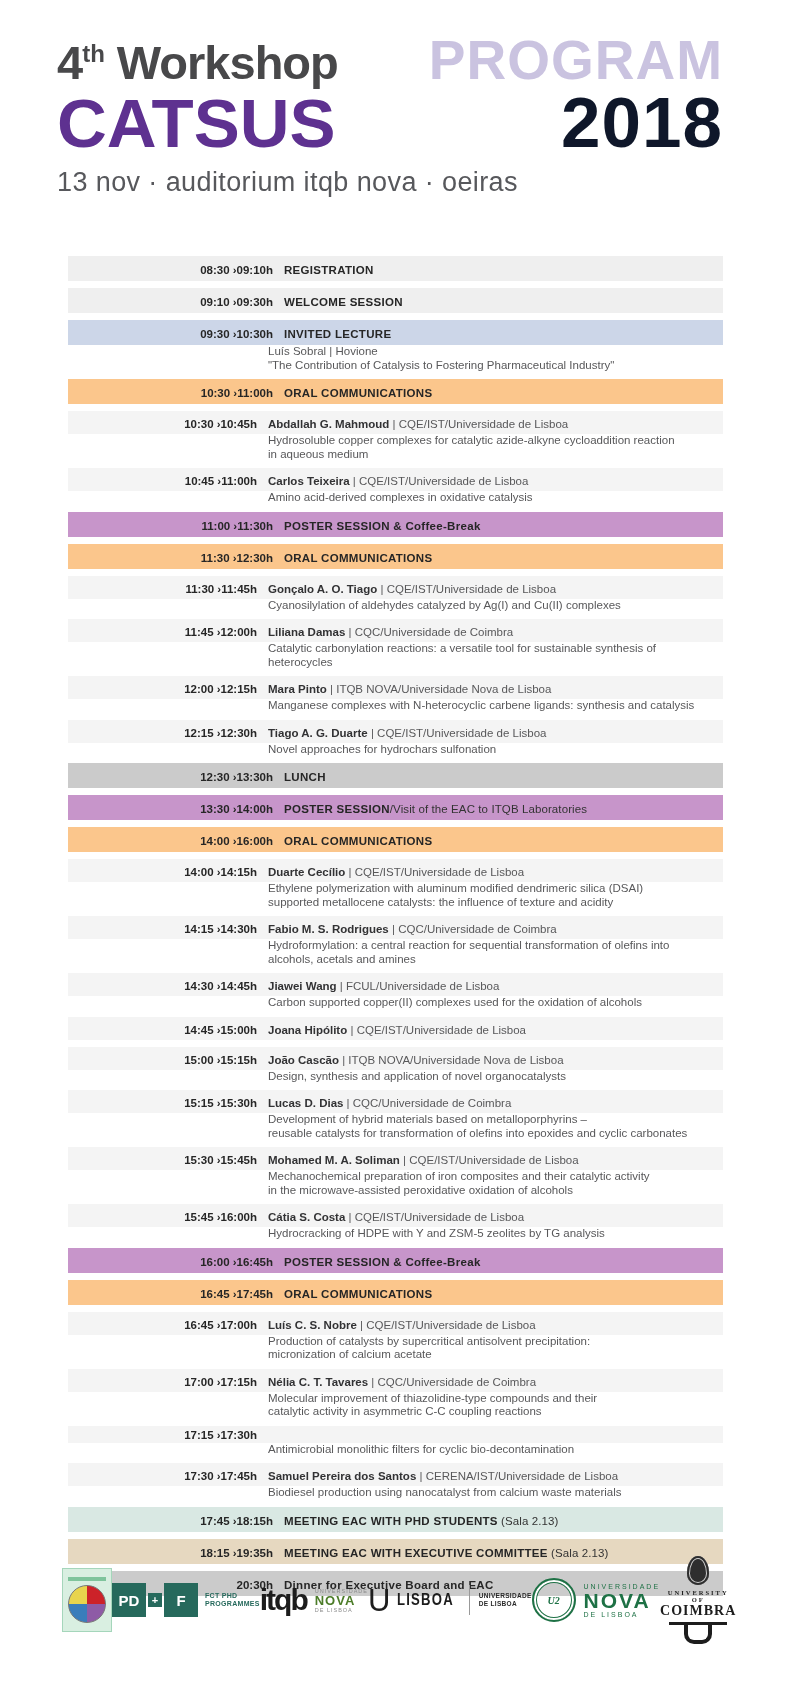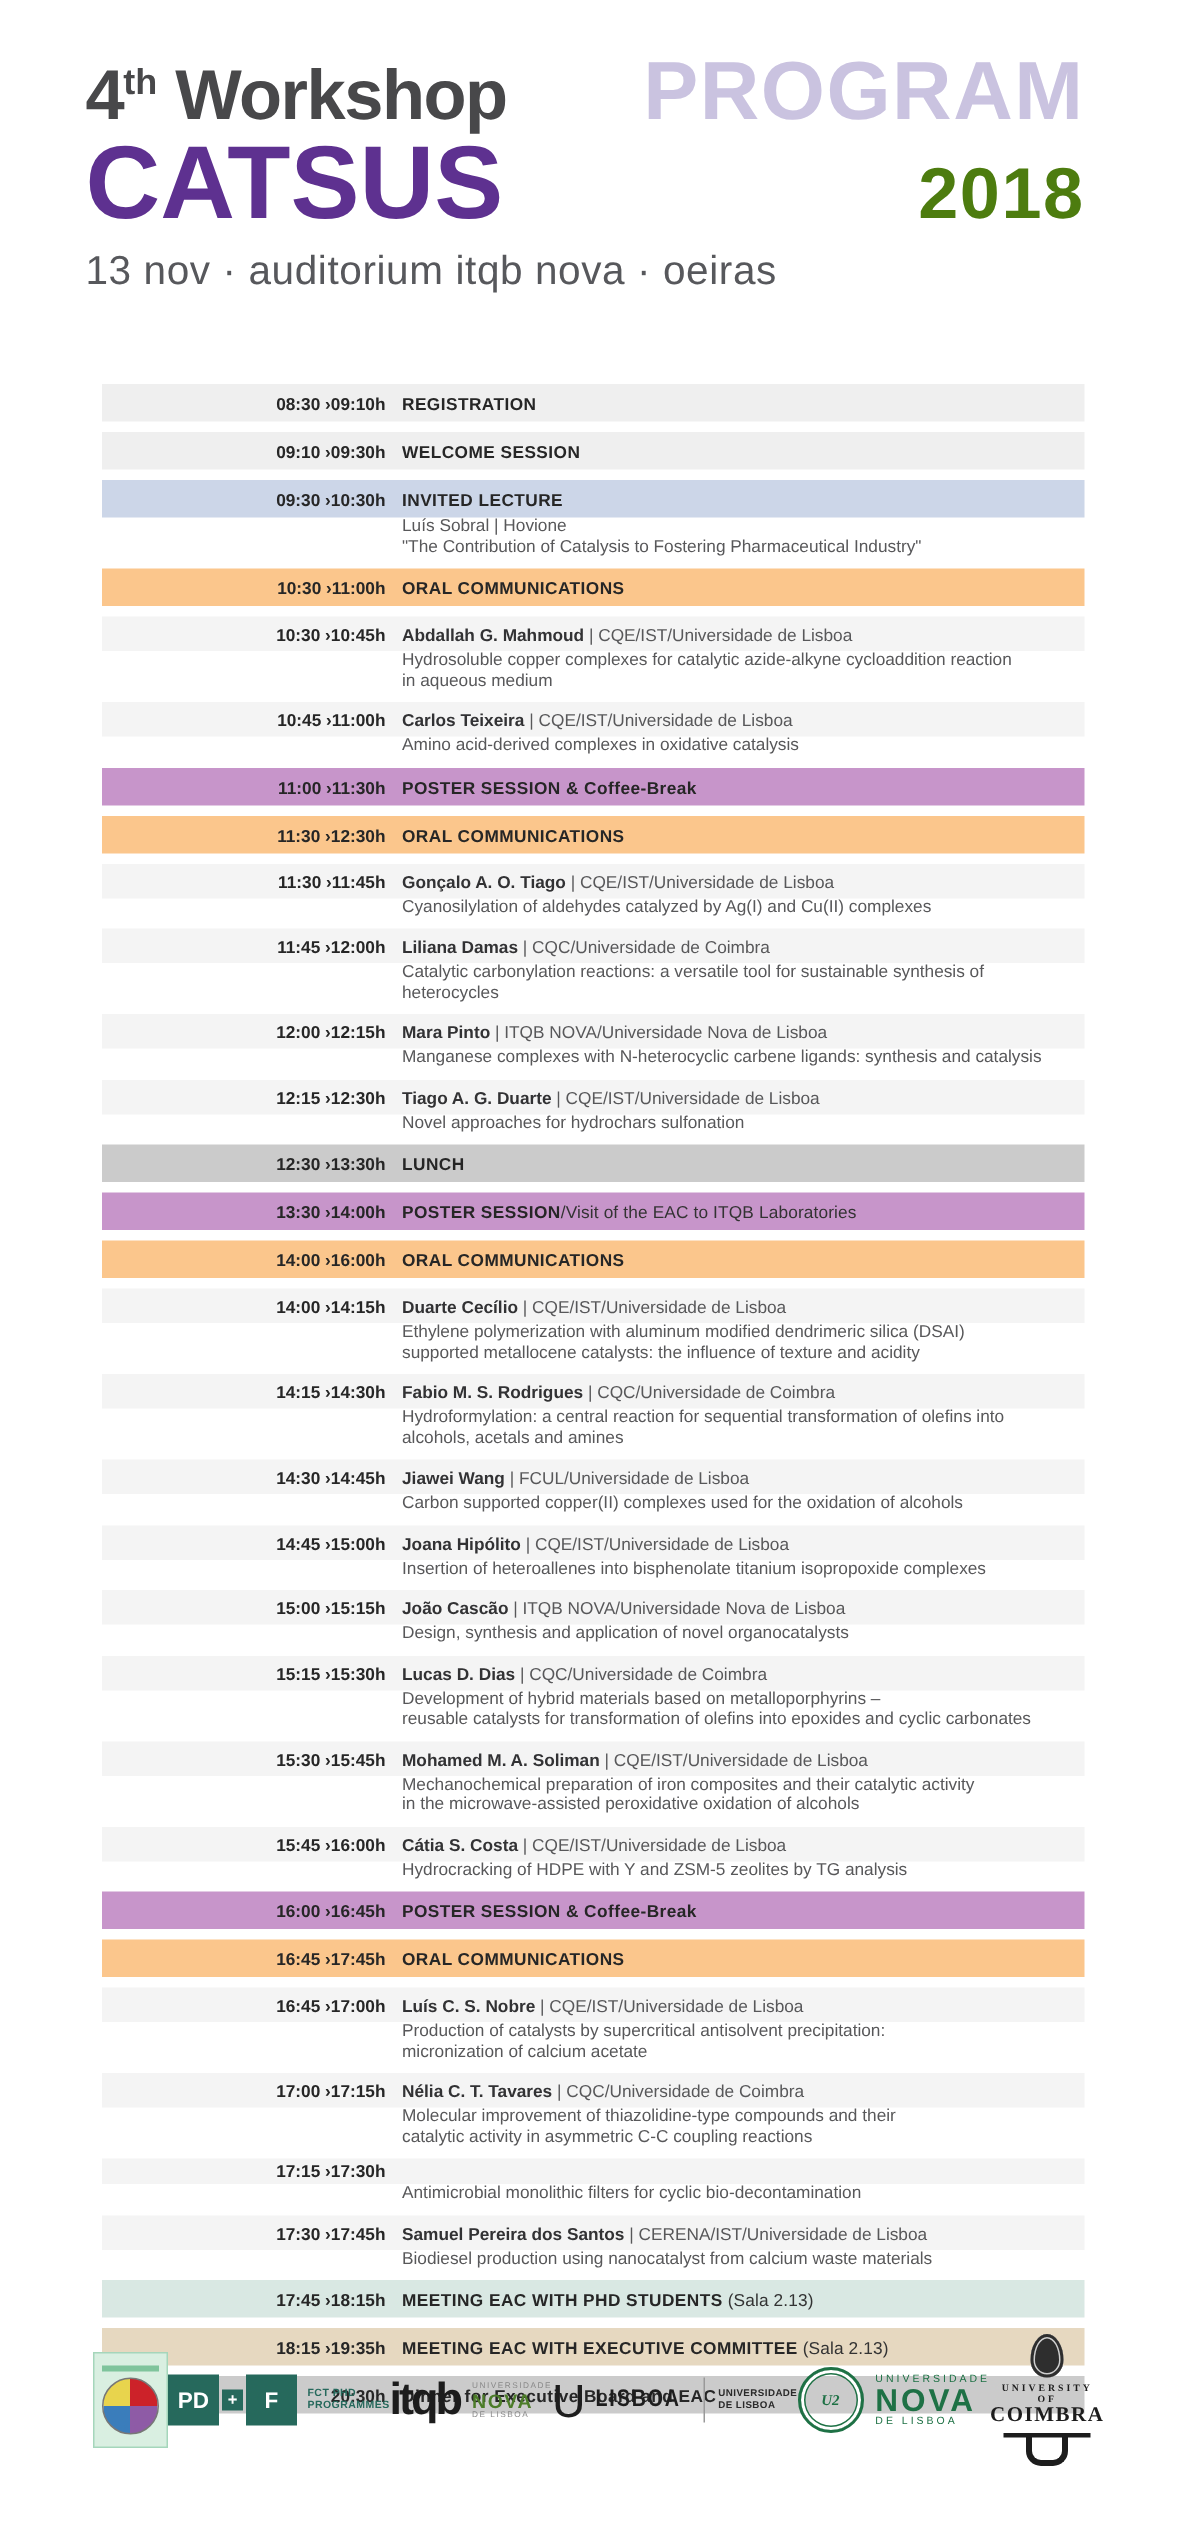--- a/index.html
+++ b/index.html
@@ -7,28 +7,28 @@
           font-family:"Liberation Sans", sans-serif; }
 
   
   .header { position:absolute; left:57px; top:28px; width:666px; }
   .h-line1 { display:flex; justify-content:space-between; align-items:baseline; }
   .workshop { font-size:47px; font-weight:700; color:#48484a; letter-spacing:-1px; }
   .workshop sup { font-size:24px; font-weight:700; vertical-align:super; letter-spacing:0; }
   .program { font-size:55px; font-weight:700; color:#cac3e0; letter-spacing:1px; }
   .h-line2 { display:flex; justify-content:space-between; align-items:baseline; margin-top:-10px; }
   .catsus { font-size:69px; font-weight:700; color:#5e3190; letter-spacing:0px; }
-  .year   { font-size:48px; font-weight:700; color:#4d7c0f; letter-spacing:1px; }
+  .year   { font-size:71px; font-weight:700; color:#0f172a; letter-spacing:1px; }
   .subtitle { font-size:27px; font-weight:400; color:#57585c; margin-top:4px; letter-spacing:0.4px; }
 
   
   .schedule { position:absolute; left:68px; top:256px; width:655px; }
   .entry { margin-bottom:7px; }
   .row { display:flex; align-items:baseline; }
-  .band { padding:4px 0 3px; }
+  .band { padding:4px 16px 3px; }
   .talk-head { padding:3px 0 2px; }
   .time { flex:none; width:189px; text-align:right; font-weight:700; font-size:11.5px; color:#262626; }
   .rcontent { margin-left:11px; flex:1; min-width:0; }
   .btitle { font-weight:700; font-size:11.5px; color:#262626; letter-spacing:0.3px; }
   .bsuffix { font-weight:400; font-size:11.5px; color:#333333; letter-spacing:0.1px; }
   .speaker { font-weight:700; font-size:11.5px; color:#323234; }
   .sep, .aff { font-weight:400; font-size:11.5px; color:#58585a; }
   .detail, .desc { margin-left:200px; font-size:11.5px; color:#58585a; line-height:13.5px; }
   .detail:first-of-type, .desc:first-of-type { margin-top:2px; }
 
@@ -223,21 +223,20 @@
           <div class="time">14:30 ›14:45h</div>
           <div class="rcontent"><span class="speaker">Jiawei Wang</span><span class="sep"> | </span><span class="aff">FCUL/Universidade de Lisboa</span></div>
         </div>
         <div class="desc">Carbon supported copper(II) complexes used for the oxidation of alcohols</div>
       </div>
       <div class="entry">
         <div class="row talk-head c-talk">
           <div class="time">14:45 ›15:00h</div>
           <div class="rcontent"><span class="speaker">Joana Hipólito</span><span class="sep"> | </span><span class="aff">CQE/IST/Universidade de Lisboa</span></div>
         </div>
-        <div class="desc">Insertion of heteroallenes into bisphenolate titanium isopropoxide complexes</div>
       </div>
       <div class="entry">
         <div class="row talk-head c-talk">
           <div class="time">15:00 ›15:15h</div>
           <div class="rcontent"><span class="speaker">João Cascão</span><span class="sep"> | </span><span class="aff">ITQB NOVA/Universidade Nova de Lisboa</span></div>
         </div>
         <div class="desc">Design, synthesis and application of novel organocatalysts</div>
       </div>
       <div class="entry">
         <div class="row talk-head c-talk">

